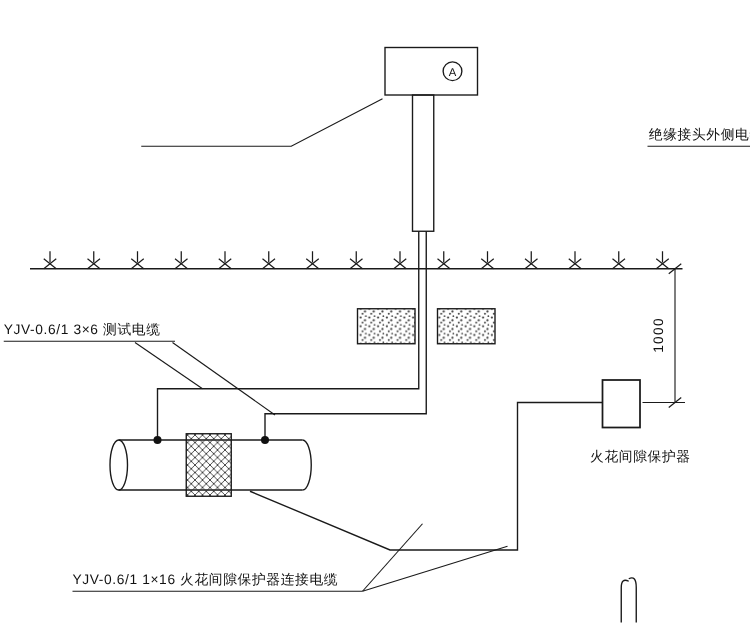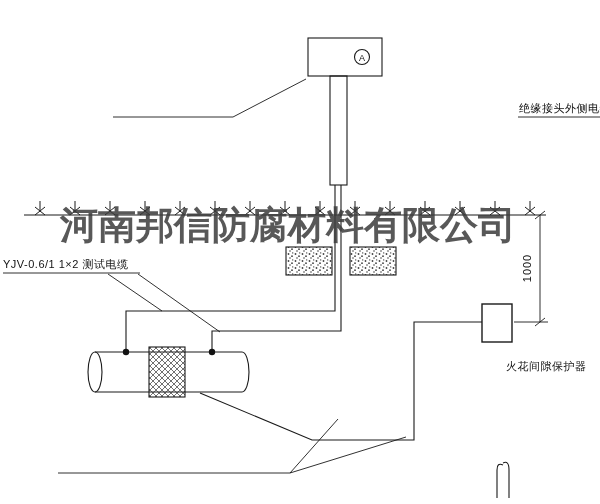--- a/index.html
+++ b/index.html
@@ -132,22 +132,22 @@
         <path d="M509,498 L509,470 Q509,460 503,463"></path>
       </g>
     </g>
 
     <text x="362" y="60.5" font-size="9" text-anchor="middle" fill="#111" font-family="Liberation Sans, sans-serif">A</text>
   </svg>
 
 
   <div class="lbl" style="left:519px; top:101px">绝缘接头外侧电缆</div>
 
-  <div class="lbl" style="left:3px; top:257px">YJV-0.6/1 1×2  测试电缆</div>
+  <div class="lbl" style="left:3px; top:257px">YJV-0.6/1 3×6  测试电缆</div>
 
-  <div class="lbl" style="left:506px; top:359px">火花间隙保护器</div>
+  <div class="lbl" style="left:472px; top:359px">火花间隙保护器</div>
 
+  <div class="lbl" style="left:58px; top:457px">YJV-0.6/1 1×16  火花间隙保护器连接电缆</div>
 
   <div class="lbl dim-text">1000</div>
 
-  <div class="watermark">河南邦信防腐材料有限公司</div>
 
 </div>
 
 </body></html>

